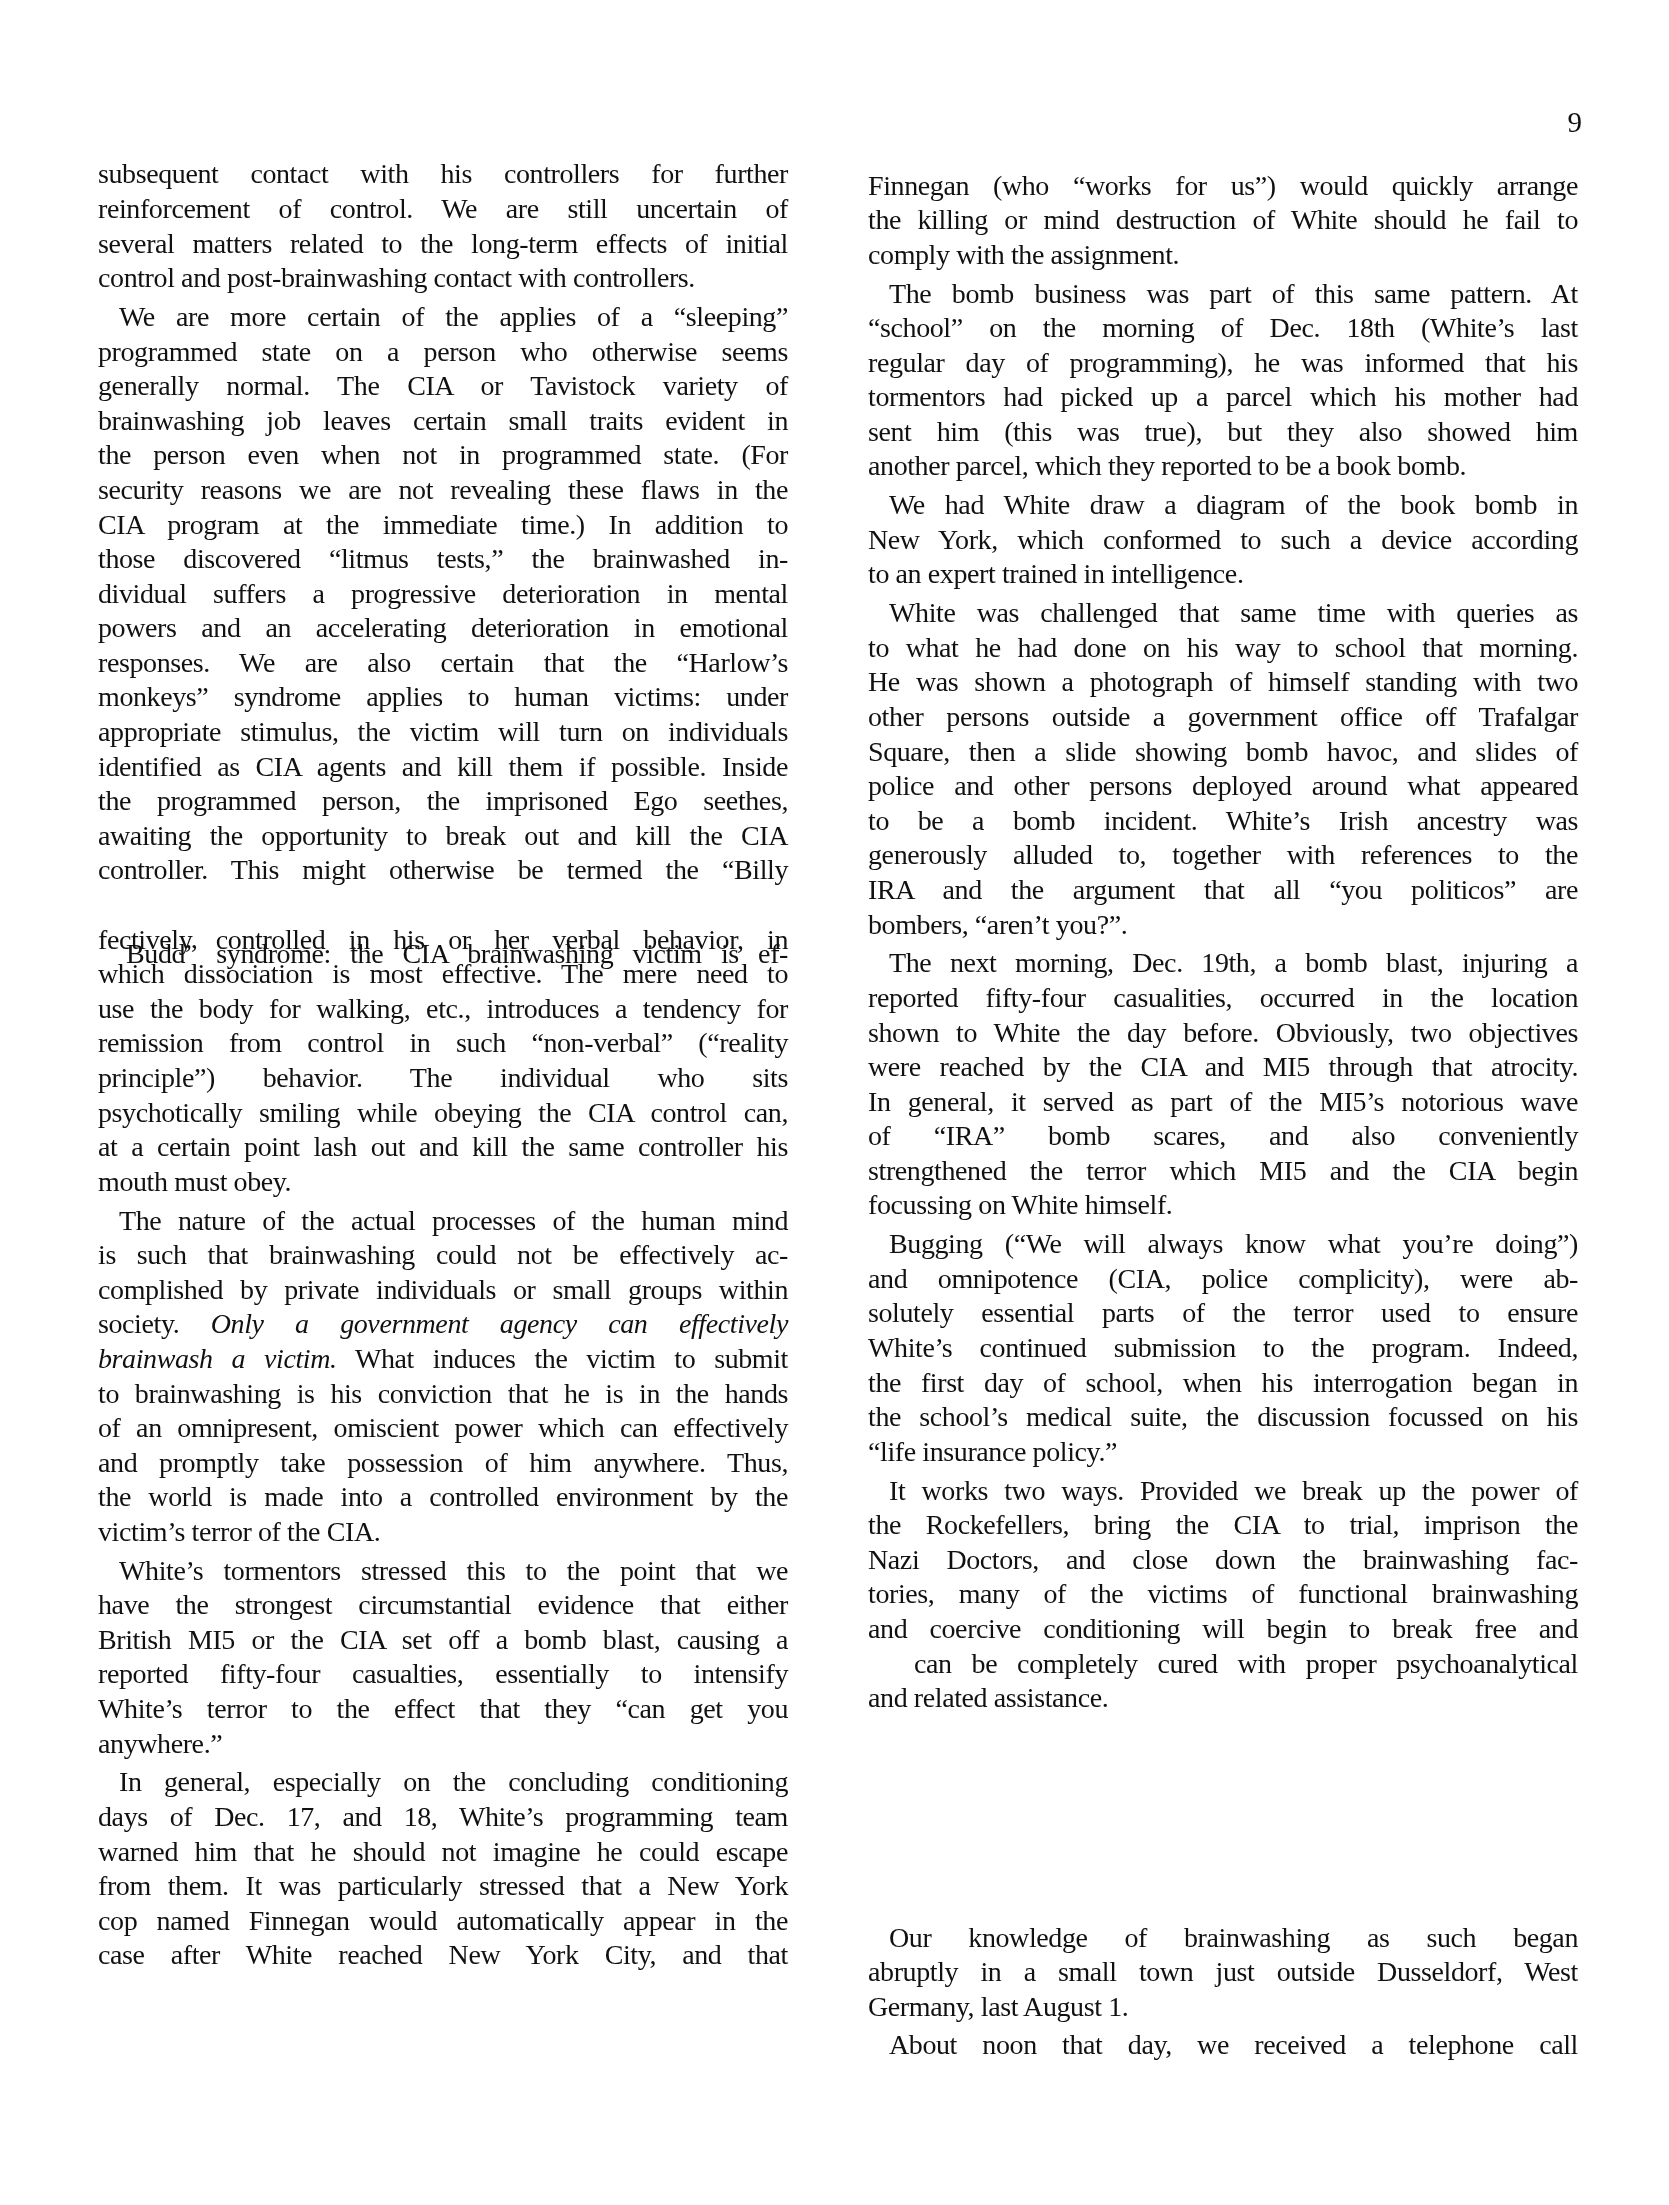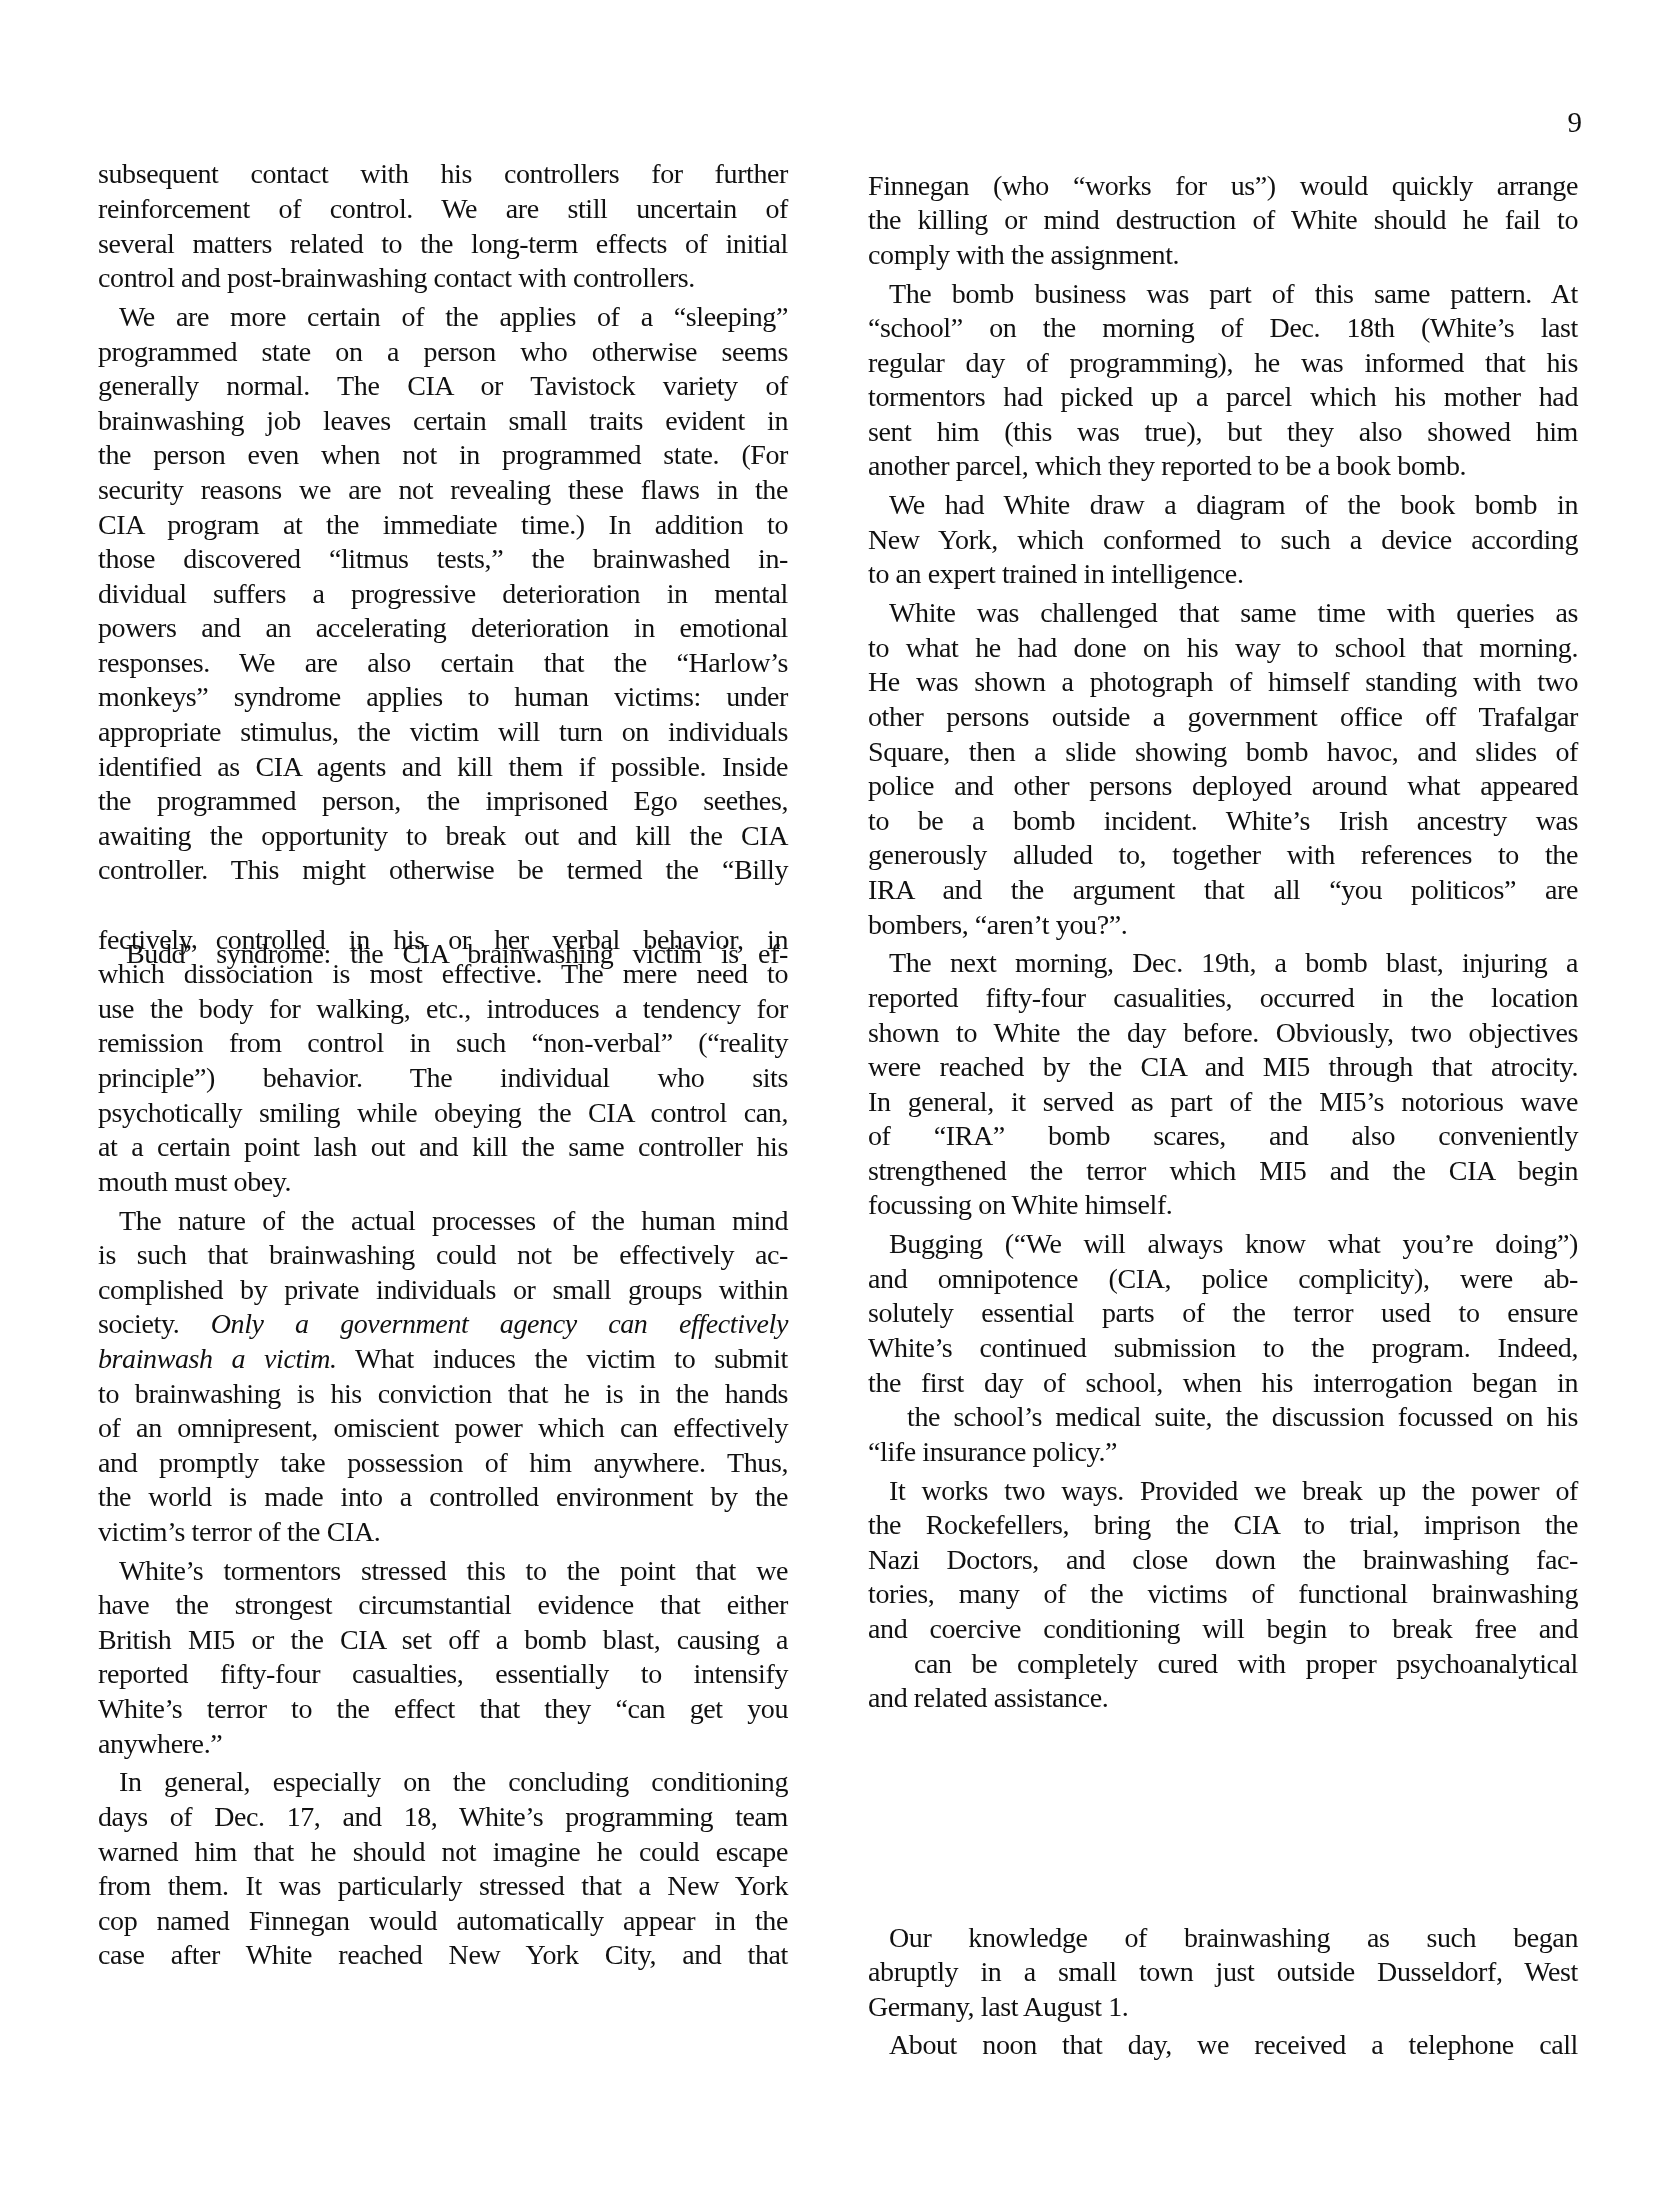--- a/index.html
+++ b/index.html
@@ -137,21 +137,21 @@
         <div class="line" style="top: 1122px;">of “IRA” bomb scares, and also conveniently</div>
         <div class="line" style="top: 1157px;">strengthened the terror which MI5 and the CIA begin</div>
         <div class="line last" style="top: 1191px;">focussing on White himself.</div>
       </div>
       <div>
         <div class="line indent" style="top: 1230px;">Bugging (“We will always know what you’re doing”)</div>
         <div class="line" style="top: 1265px;">and omnipotence (CIA, police complicity), were ab-</div>
         <div class="line" style="top: 1299px;">solutely essential parts of the terror used to ensure</div>
         <div class="line" style="top: 1334px;">White’s continued submission to the program. Indeed,</div>
         <div class="line" style="top: 1369px;">the first day of school, when his interrogation began in</div>
-        <div class="line" style="top: 1403px; margin-left: 39px;">the school’s medical suite, the discussion focussed on his</div>
+        <div class="line" style="top: 1403px;">the school’s medical suite, the discussion focussed on his</div>
         <div class="line last" style="top: 1438px;">“life insurance policy.”</div>
       </div>
       <div>
         <div class="line indent" style="top: 1477px;">It works two ways. Provided we break up the power of</div>
         <div class="line" style="top: 1511px;">the Rockefellers, bring the CIA to trial, imprison the</div>
         <div class="line" style="top: 1546px;">Nazi Doctors, and close down the brainwashing fac-</div>
         <div class="line" style="top: 1580px;">tories, many of the victims of functional brainwashing</div>
         <div class="line" style="top: 1615px;">and coercive conditioning will begin to break free and</div>
         <div class="line" style="top: 1650px; margin-left: 46px;">can be completely cured with proper psychoanalytical</div>
         <div class="line last" style="top: 1684px;">and related assistance.</div>

